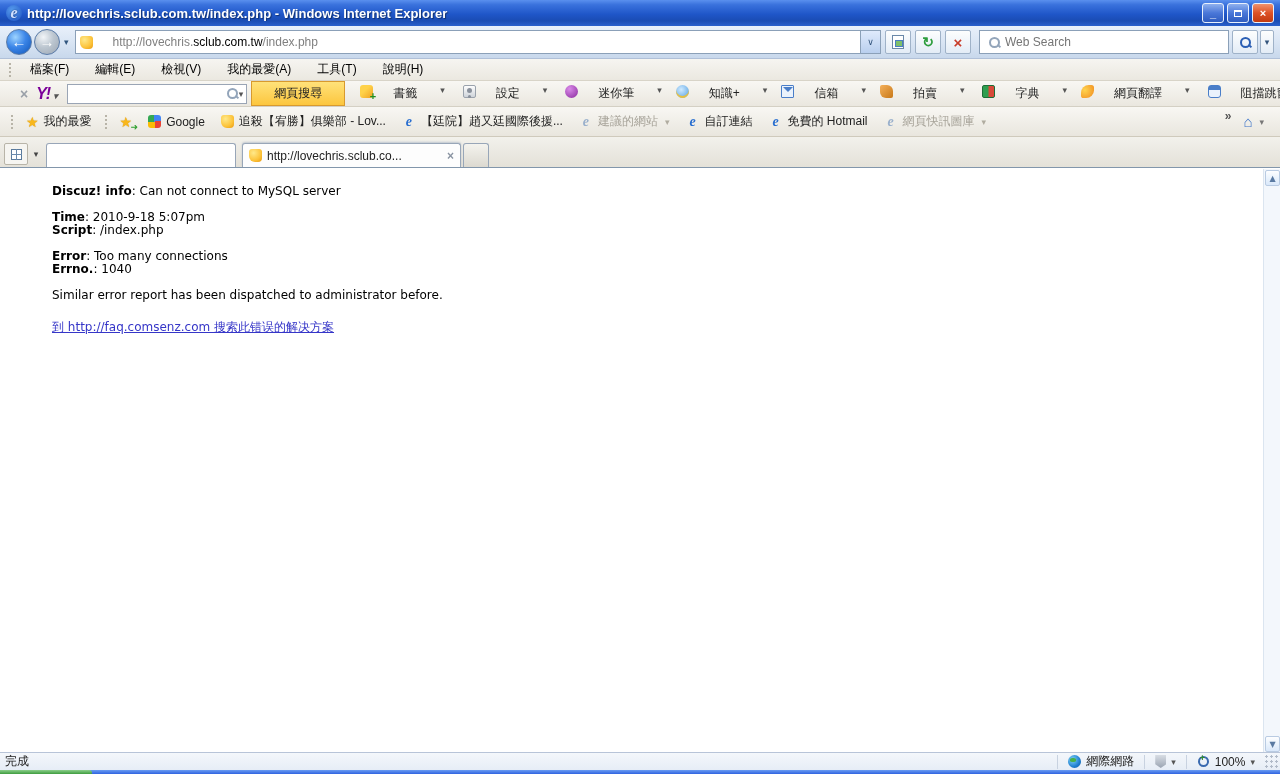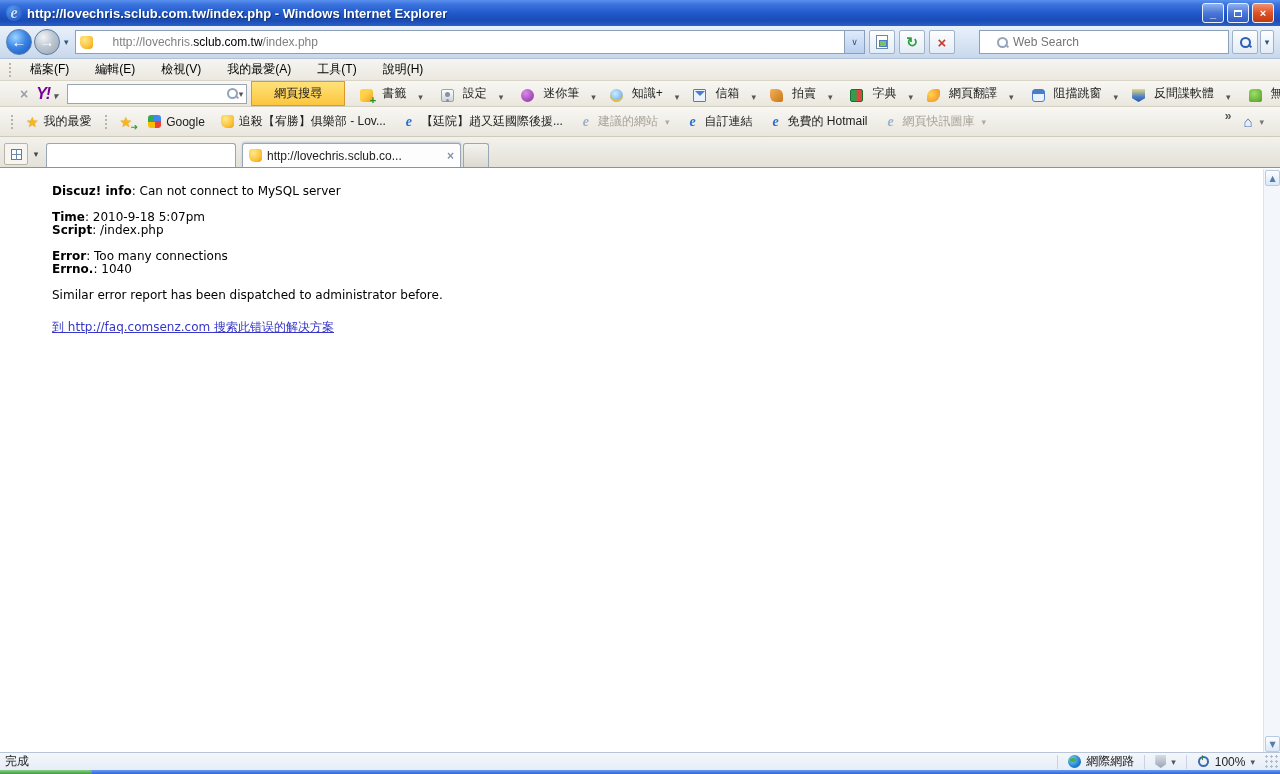--- a/index.html
+++ b/index.html
@@ -33,21 +33,21 @@
   .url-pre,.url-post { color:#808080; }
   .url-domain { color:#000; }
   .addr-dd { width:20px; height:24px; border:1px solid #8ba0b8; border-left:none;
     background:linear-gradient(180deg,#dfeafc,#b9cfee); color:#33547c; font-size:9px; text-align:center; line-height:22px; }
   .mini-btn { width:26px; height:24px; margin-left:4px; border:1px solid #9fb2c8; border-radius:2px;
     background:linear-gradient(180deg,#fdfefe,#e3ecf6); display:flex; align-items:center; justify-content:center; }
   .refresh-glyph { color:#2e9e3e; font-weight:bold; font-size:14px; }
   .stop-glyph { color:#c83c2a; font-weight:bold; font-size:15px; }
   .page-glyph { width:12px; height:14px; border:1px solid #6a88a8; background:#fff; position:relative; }
   .page-glyph::after { content:""; position:absolute; left:2px; top:4px; width:6px; height:5px; background:#7ec06a; border:1px solid #4a7ec0; }
-  .search-box { width:250px; height:24px; margin-left:24px; background:#fff; border:1px solid #8ba0b8; display:flex; align-items:center; padding:0 16px; gap:4px; }
+  .search-box { width:250px; height:24px; margin-left:8px; background:#fff; border:1px solid #8ba0b8; display:flex; align-items:center; padding:0 8px; gap:4px; }
   .search-box input { border:none; outline:none; flex:1; font-family:"Liberation Sans",sans-serif; font-size:12px; color:#333; }
   .mag { position:relative; width:13px; height:13px; display:inline-block; flex:none; }
   .mag::before { content:""; position:absolute; left:1px; top:1px; width:7px; height:7px; border:2px solid #93a5ba; border-radius:50%; }
   .mag::after { content:""; position:absolute; left:9px; top:9px; width:4px; height:2px; background:#93a5ba; transform:rotate(45deg); }
   .mag.blue::before { border-color:#2b5fb4; } .mag.blue::after { background:#2b5fb4; }
   .search-go { width:26px; height:24px; margin-left:3px; border:1px solid #9fb2c8; border-radius:2px;
     background:linear-gradient(180deg,#fdfefe,#e3ecf6); display:flex; align-items:center; justify-content:center; }
   .search-caret { width:14px; height:24px; margin-left:2px; border:1px solid #9fb2c8; border-radius:2px;
     background:linear-gradient(180deg,#fdfefe,#e3ecf6); color:#33547c; font-size:9px; text-align:center; line-height:22px; }
 
@@ -63,21 +63,21 @@
   .ybar { position:absolute; left:0; top:81px; width:1280px; height:26px;
     background:linear-gradient(180deg,#f8f7f3 0%,#eae7df 100%); border-bottom:1px solid #d4d0c4;
     display:flex; align-items:center; padding-left:4px; white-space:nowrap; }
   .ybar .caret::after { content:"▾"; color:#555; font-size:9px; margin-left:3px; }
   .y-close { color:#9aa0a8; font-weight:bold; font-size:14px; margin:0 8px; }
   .y-logo { color:#7b0099; font-weight:bold; font-size:16px; font-style:italic; letter-spacing:-1px; }
   .y-search { width:200px; height:20px; background:#fff; border:1px solid #9aa5b5; margin:0 2px 0 10px;
     display:flex; align-items:center; padding:0 3px; }
   .y-search input { border:none; outline:none; flex:1; font-size:12px; }
   .y-btn { background:linear-gradient(180deg,#ffe27a,#fcc63e); border:1px solid #d89a2e; padding:3px 22px; color:#222; margin-left:2px; }
-  .y-item { display:inline-flex; align-items:flex-end; gap:9px; padding:0 7px; color:#222; }
+  .y-item { display:inline-flex; align-items:flex-start; gap:20px; padding:0 7px; color:#222; }
   .y-sep { width:1px; height:18px; background:#c8c4b8; margin:0 2px; }
   .dot-ic { width:13px; height:13px; border-radius:3px; display:inline-block; flex:none; }
   .ic-bookmark { background:linear-gradient(135deg,#ffd24a 40%,#f0a020); position:relative; }
   .ic-bookmark::after { content:"+"; position:absolute; right:-3px; bottom:-4px; color:#1f8f1f; font-weight:bold; font-size:11px; }
   .ic-person { background:linear-gradient(#fdfdfd,#cfd4da); border:1px solid #9aa2ac; border-radius:2px; position:relative; }
   .ic-person::after { content:""; position:absolute; left:3px; top:2px; width:5px; height:5px; border-radius:50%; background:#8a919c; box-shadow:0 6px 0 -1px #8a919c; }
   .ic-pen { background:radial-gradient(circle at 35% 30%,#d98ae8,#8a2a9e); border-radius:50%; }
   .ic-bulb { background:radial-gradient(circle at 40% 35%,#cfeaff,#4a9ae0); border-radius:50%; box-shadow:inset 0 -2px 0 #e8c040; }
   .ic-mail { border:1px solid #4a7ec8; background:#eaf2fc; position:relative; border-radius:1px; }
   .ic-mail::after { content:""; position:absolute; left:0; top:0; border-left:5px solid transparent; border-right:5px solid transparent; border-top:5px solid #4a7ec8; margin:1px; }

